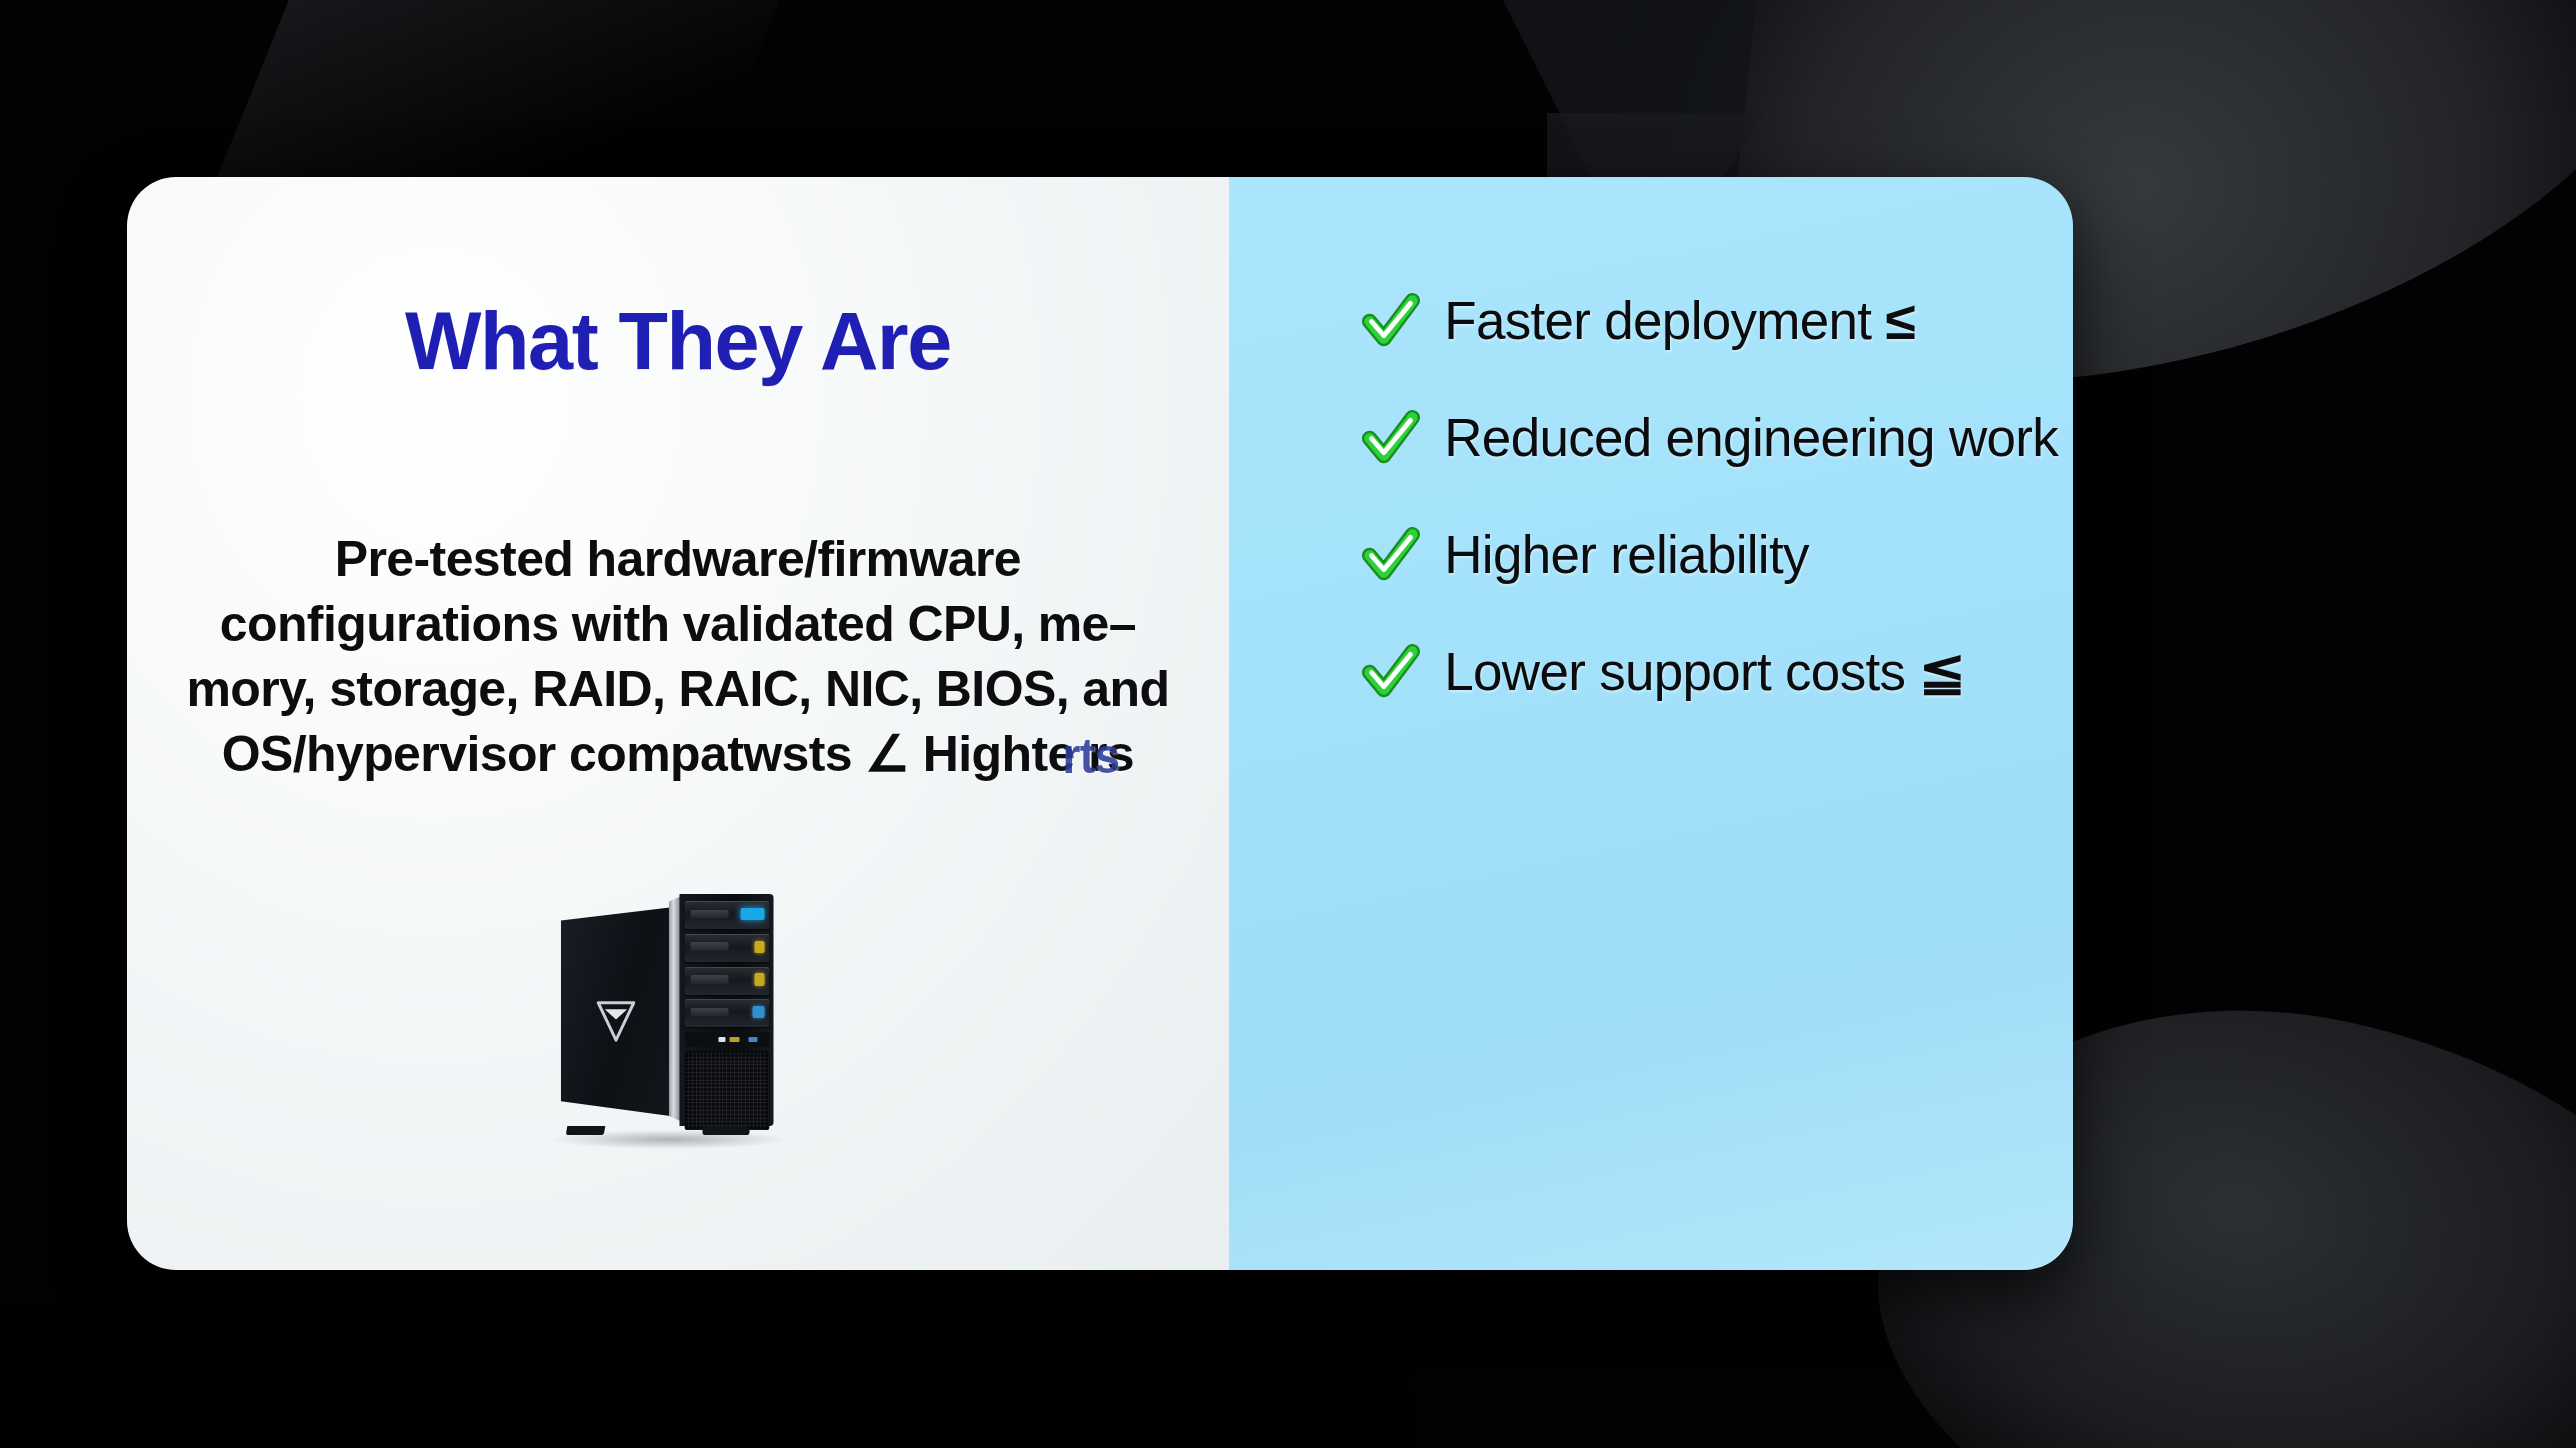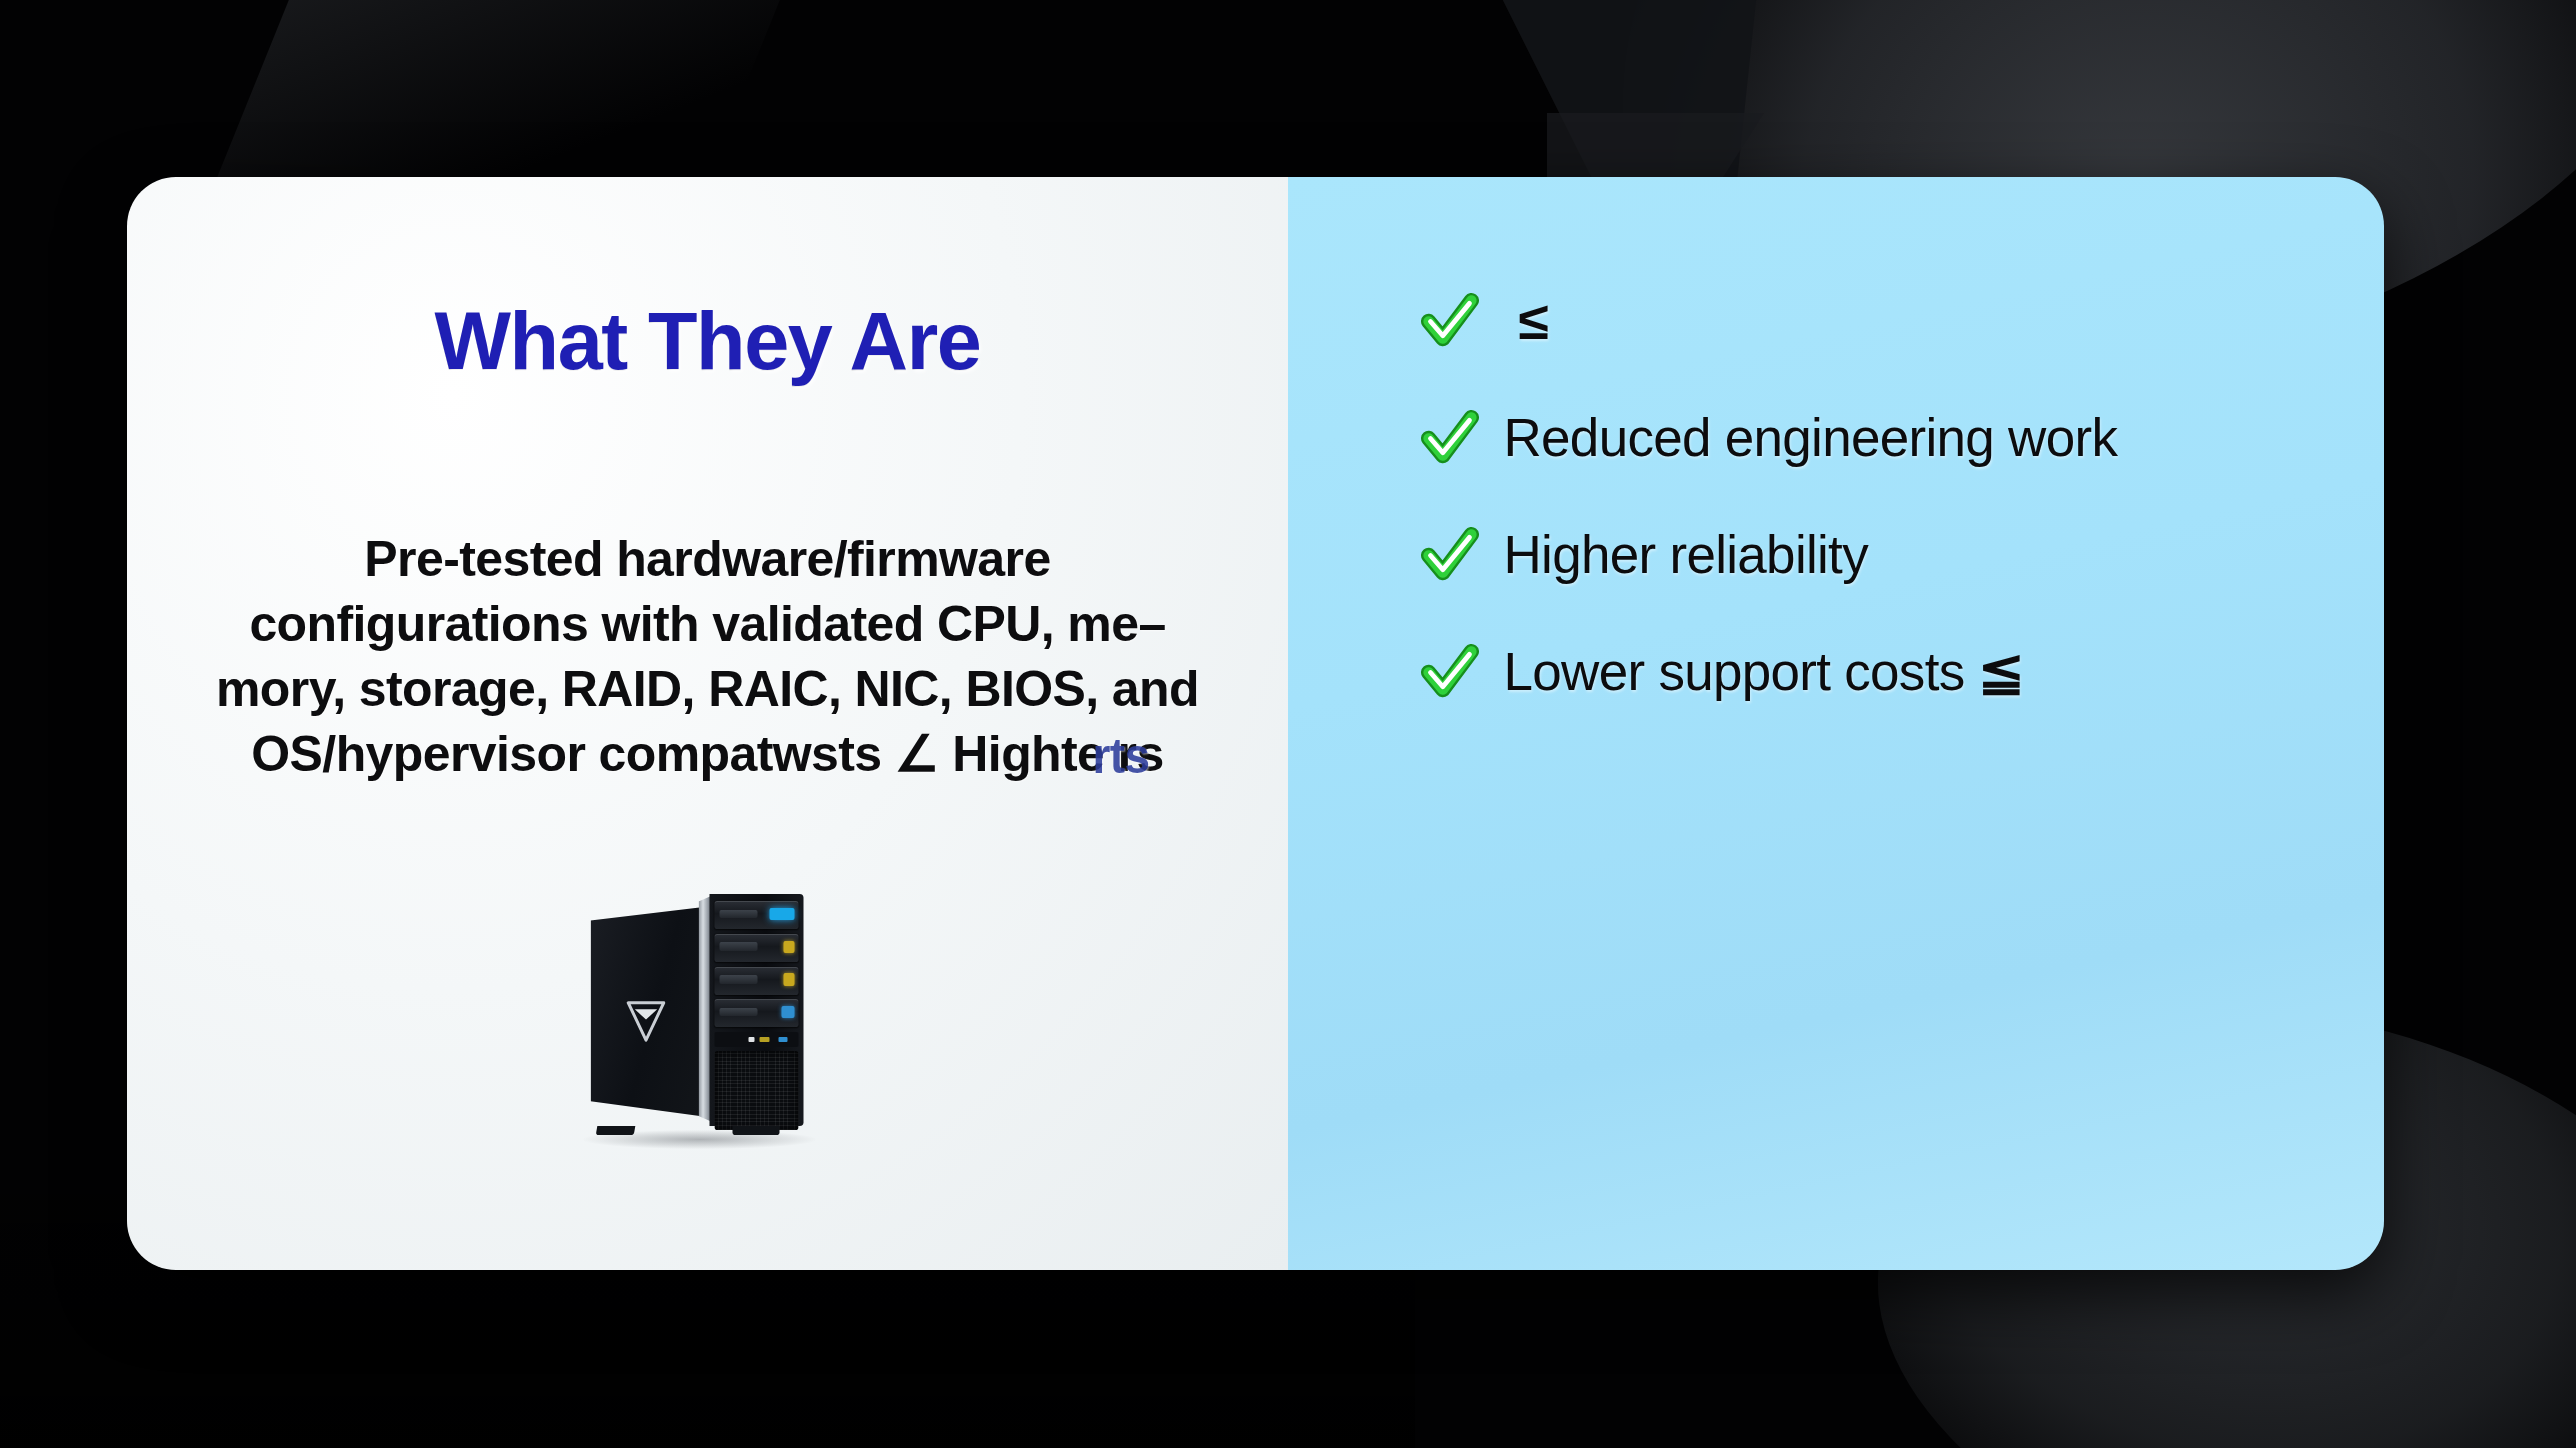--- a/index.html
+++ b/index.html
@@ -76,21 +76,21 @@
     bottom: 0; left: 0;
     width: 1415px; height: 311px;
     background: linear-gradient(to top, rgba(0,0,0,.9), rgba(0,0,0,0));
   }
 
   
   .card {
     position: absolute;
     left: 127px;
     top: 177px;
-    width: 2257px;
+    width: 1946px;
     height: 1093px;
     border-radius: 49px;
     overflow: hidden;
     display: flex;
     box-shadow: 0 24.5px 66px rgba(0,0,0,.75);
   }
 
   
   .panel-left {
     width: 1161px;
@@ -384,20 +384,21 @@
       <div class="bullets">
 
         <div class="bullet-row">
           <span class="check-icon">
             <svg viewBox="0 0 62 62">
               <path d="M9 32 L24 50 L54 10" fill="none" stroke="#168f1c" stroke-width="16" stroke-linecap="round" stroke-linejoin="round"></path>
               <path d="M9 32 L24 50 L54 10" fill="none" stroke="#2fd13a" stroke-width="11" stroke-linecap="round" stroke-linejoin="round"></path>
               <path d="M11 32 L24 47 L52 13" fill="none" stroke="#ffffff" stroke-width="5" stroke-linecap="round" stroke-linejoin="round"></path>
             </svg>
           </span>
+          <span class="bullet-text">Faster deployment</span>
           <span class="bullet-text bullet-glyph">≤</span>
         </div>
 
         <div class="bullet-row">
           <span class="check-icon">
             <svg viewBox="0 0 62 62">
               <path d="M9 32 L24 50 L54 10" fill="none" stroke="#168f1c" stroke-width="16" stroke-linecap="round" stroke-linejoin="round"></path>
               <path d="M9 32 L24 50 L54 10" fill="none" stroke="#2fd13a" stroke-width="11" stroke-linecap="round" stroke-linejoin="round"></path>
               <path d="M11 32 L24 47 L52 13" fill="none" stroke="#ffffff" stroke-width="5" stroke-linecap="round" stroke-linejoin="round"></path>
             </svg>

